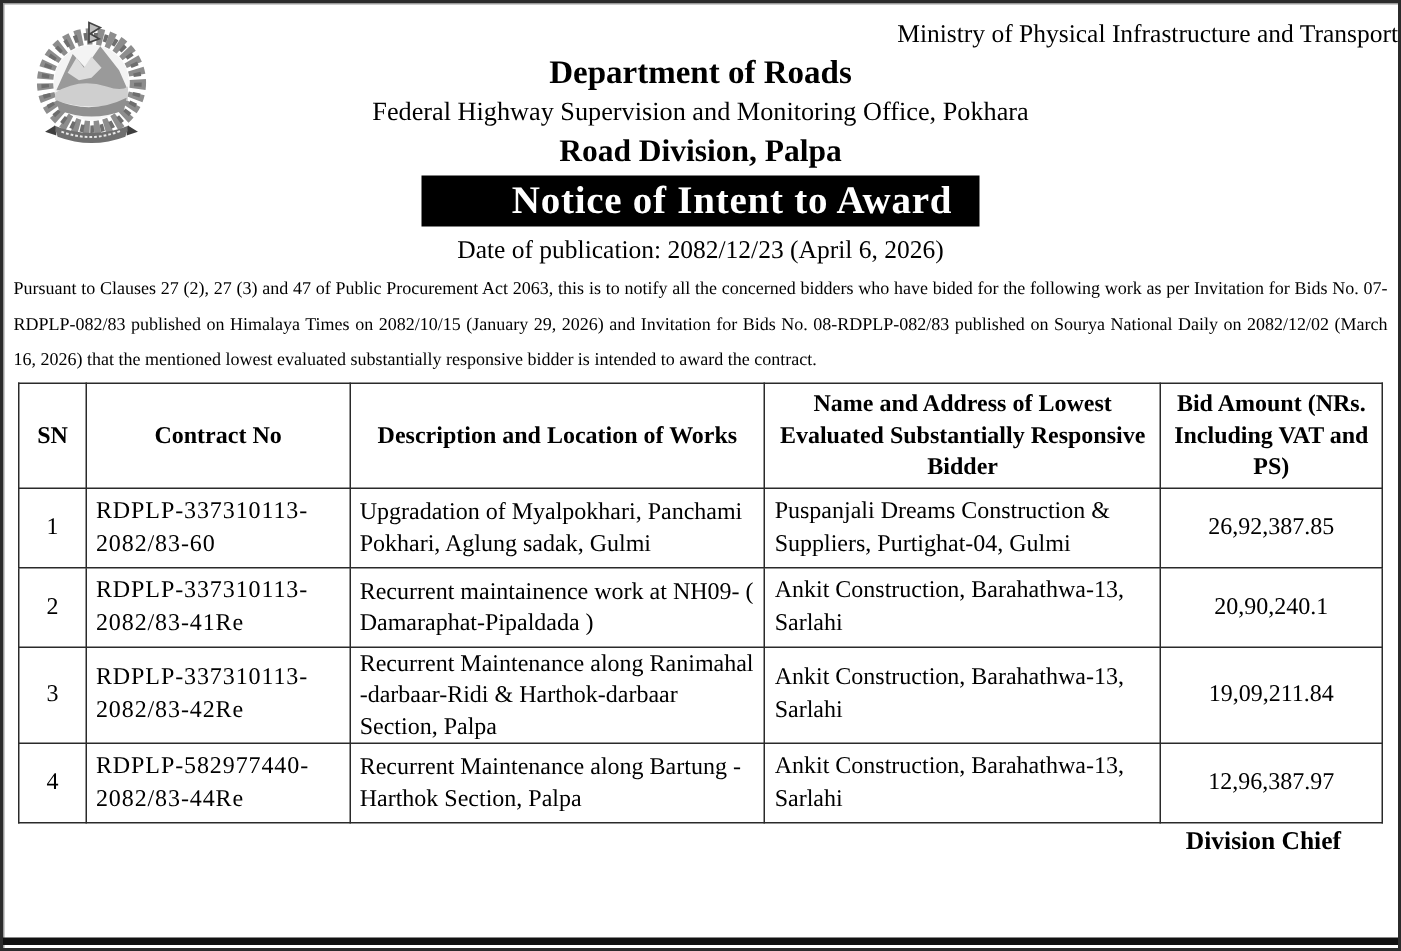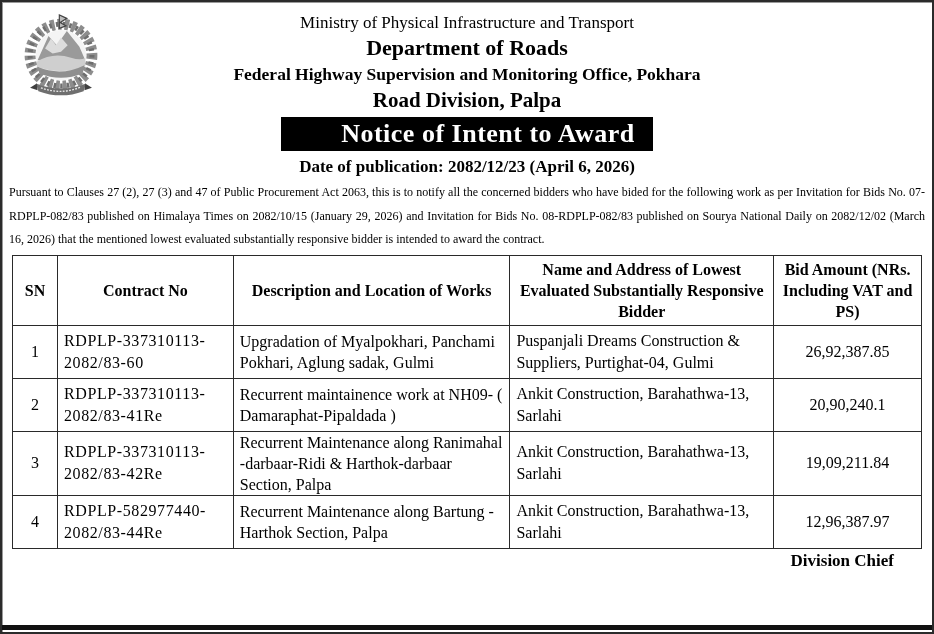--- a/index.html
+++ b/index.html
@@ -18,37 +18,37 @@
     height: 5px; background: #111;
   }
 
   
   .header { position: relative; padding-top: 9px; text-align: center; }
   .emblem {
     position: absolute; left: 16px; top: 8px;
     width: 86px; height: 92px;
   }
   .h-line1 { font-size: 17px; line-height: 23px; }
-  .h-line2 { font-size: 17px; line-height: 23px; }
+  .h-line2 { font-size: 17px; line-height: 23px; text-align: right; }
   .h-line3 { font-size: 22px; line-height: 28px; font-weight: bold; }
-  .h-line4 { font-size: 17.5px; line-height: 25px; font-weight: bold; }
+  .h-line4 { font-size: 17.5px; line-height: 25px; font-weight: normal; }
   .h-line5 { font-size: 21px; line-height: 27px; font-weight: bold; }
   .h-line6 { font-size: 15.5px; line-height: 21px; }
 
   .banner-wrap { text-align: center; margin-top: 3px; }
   .banner {
     display: inline-block;
     width: 372px; height: 34px;
     background: #000; color: #fff;
     font-size: 26px; font-weight: bold; line-height: 33px;
     letter-spacing: 0.5px;
     padding-left: 42px;
   }
   .pub-date {
-    text-align: center; font-weight: bold;
+    text-align: center; font-weight: normal;
     font-size: 17px; line-height: 24px; margin-top: 4px;
   }
 
   .notice-text {
     margin: 2px 7px 0 7px;
     font-size: 12px; line-height: 23.5px;
     text-align: justify;
   }
 
   

